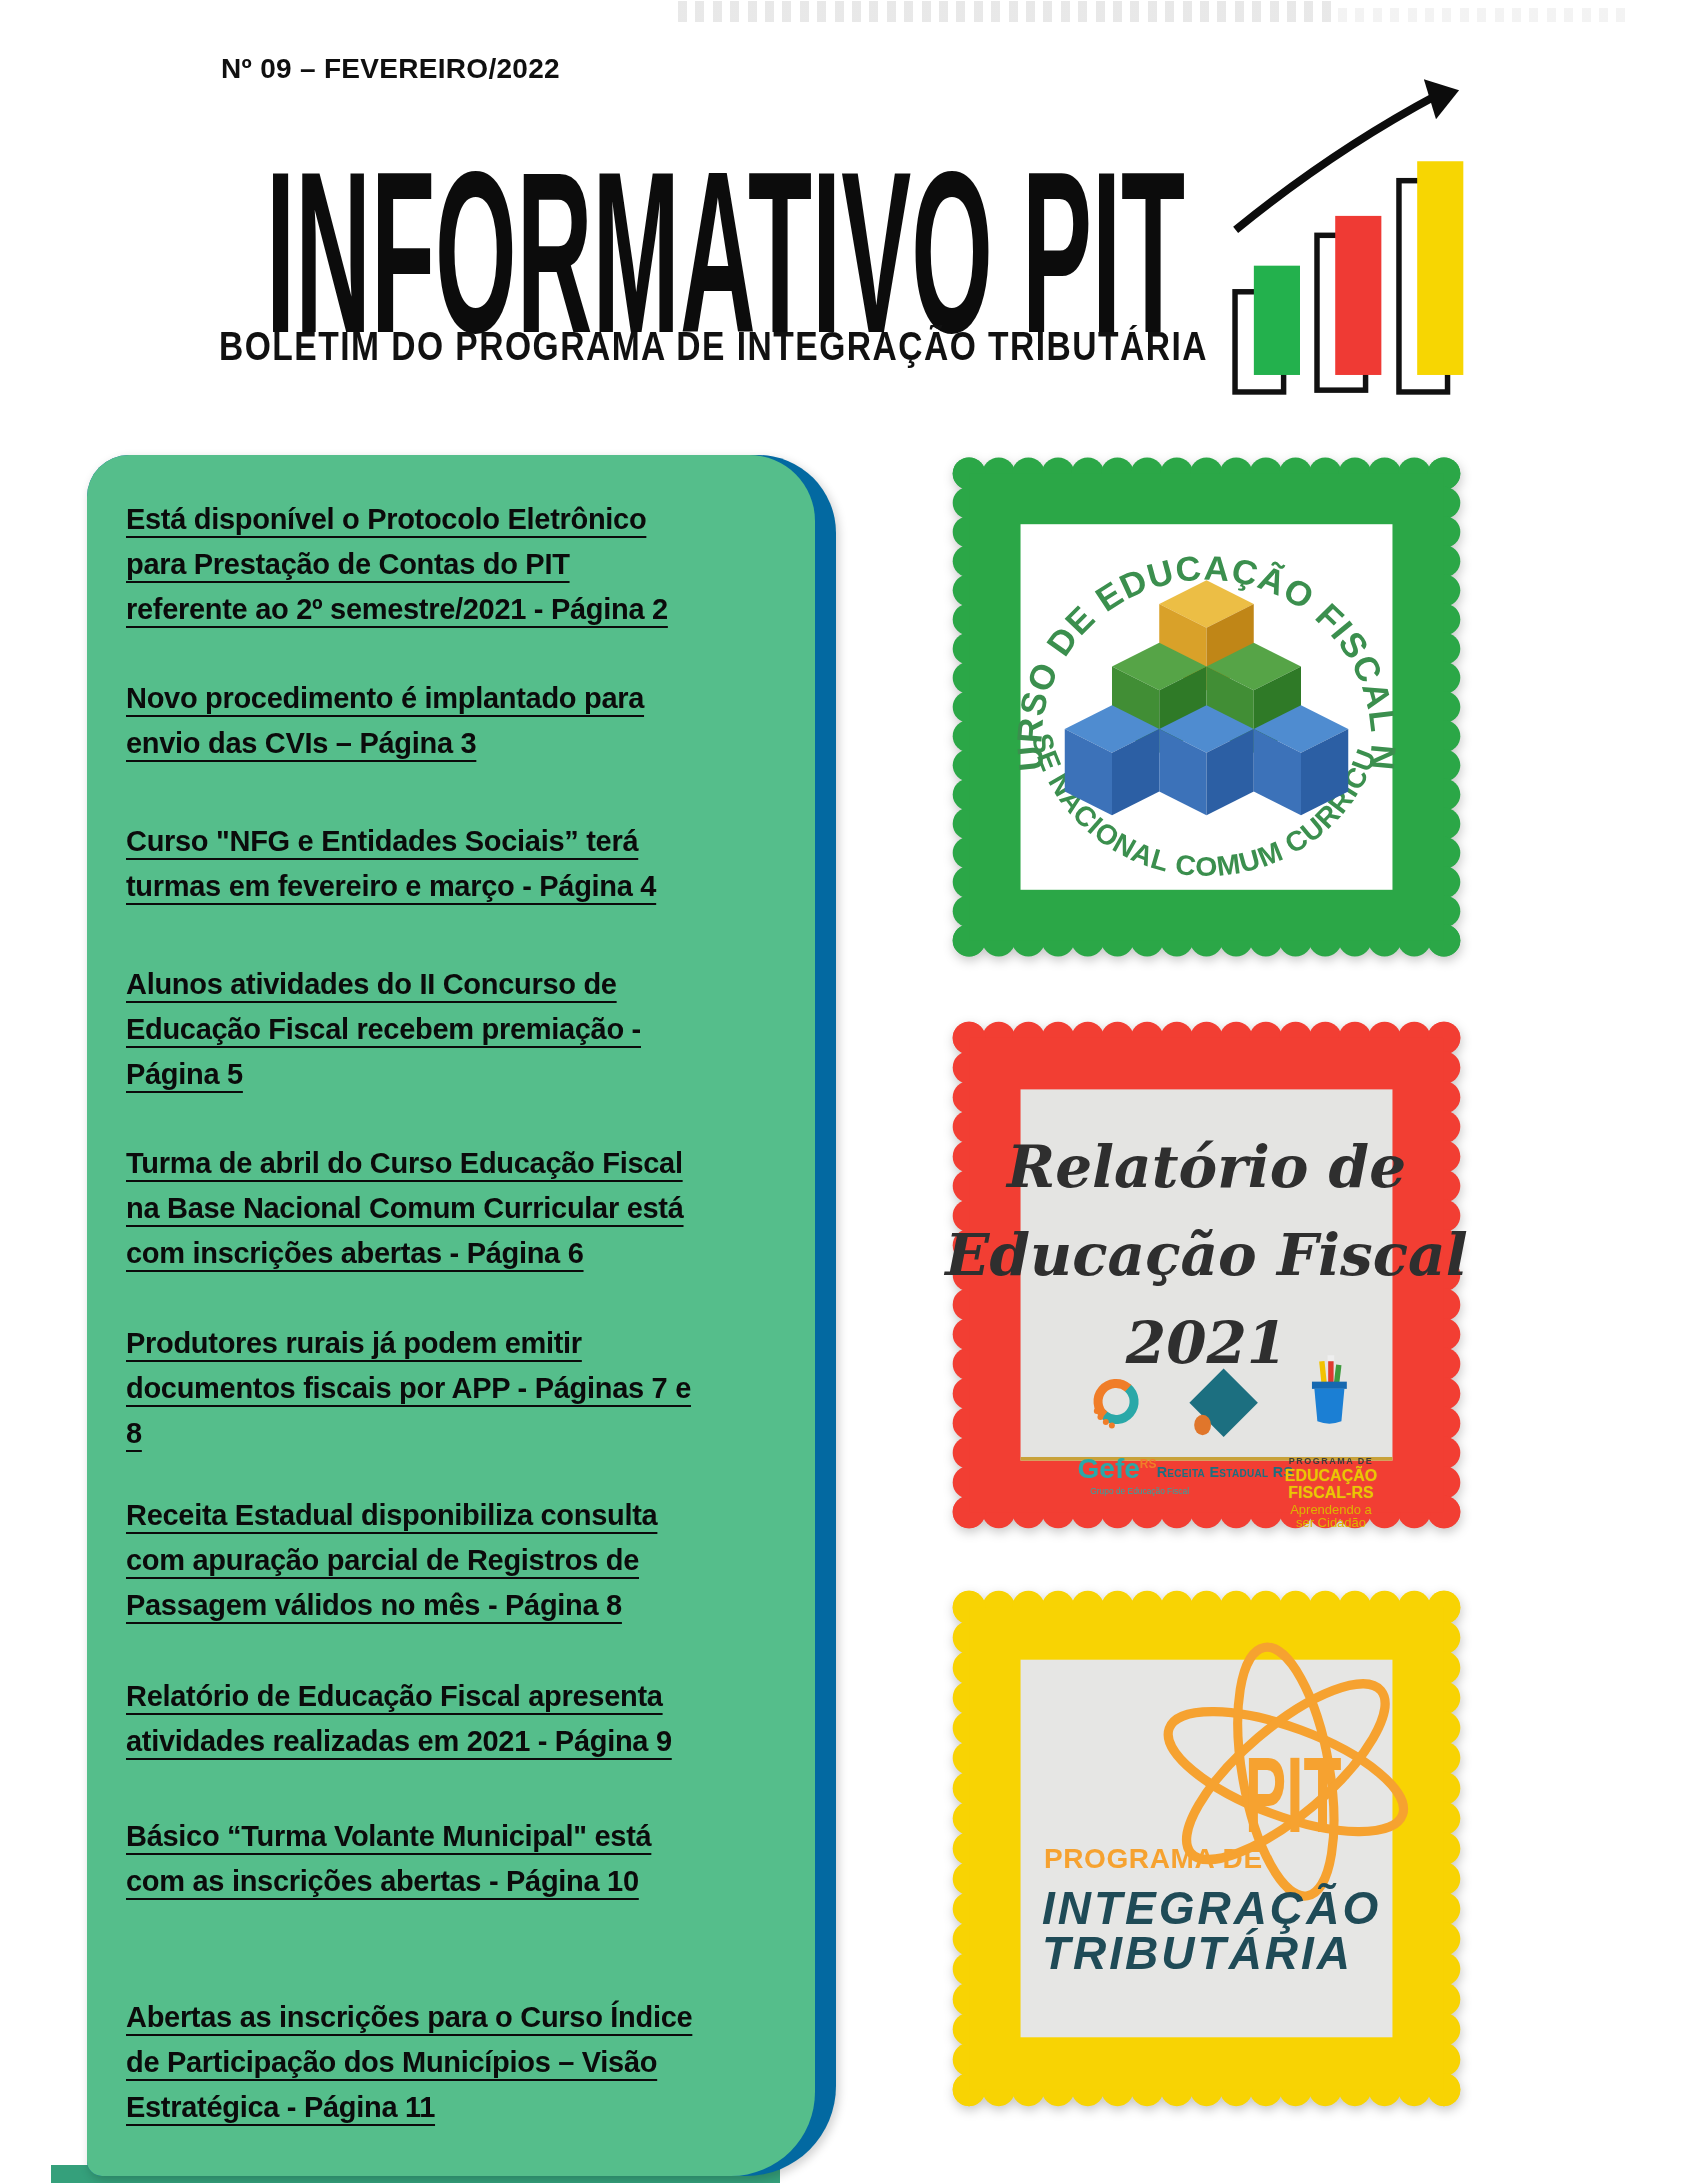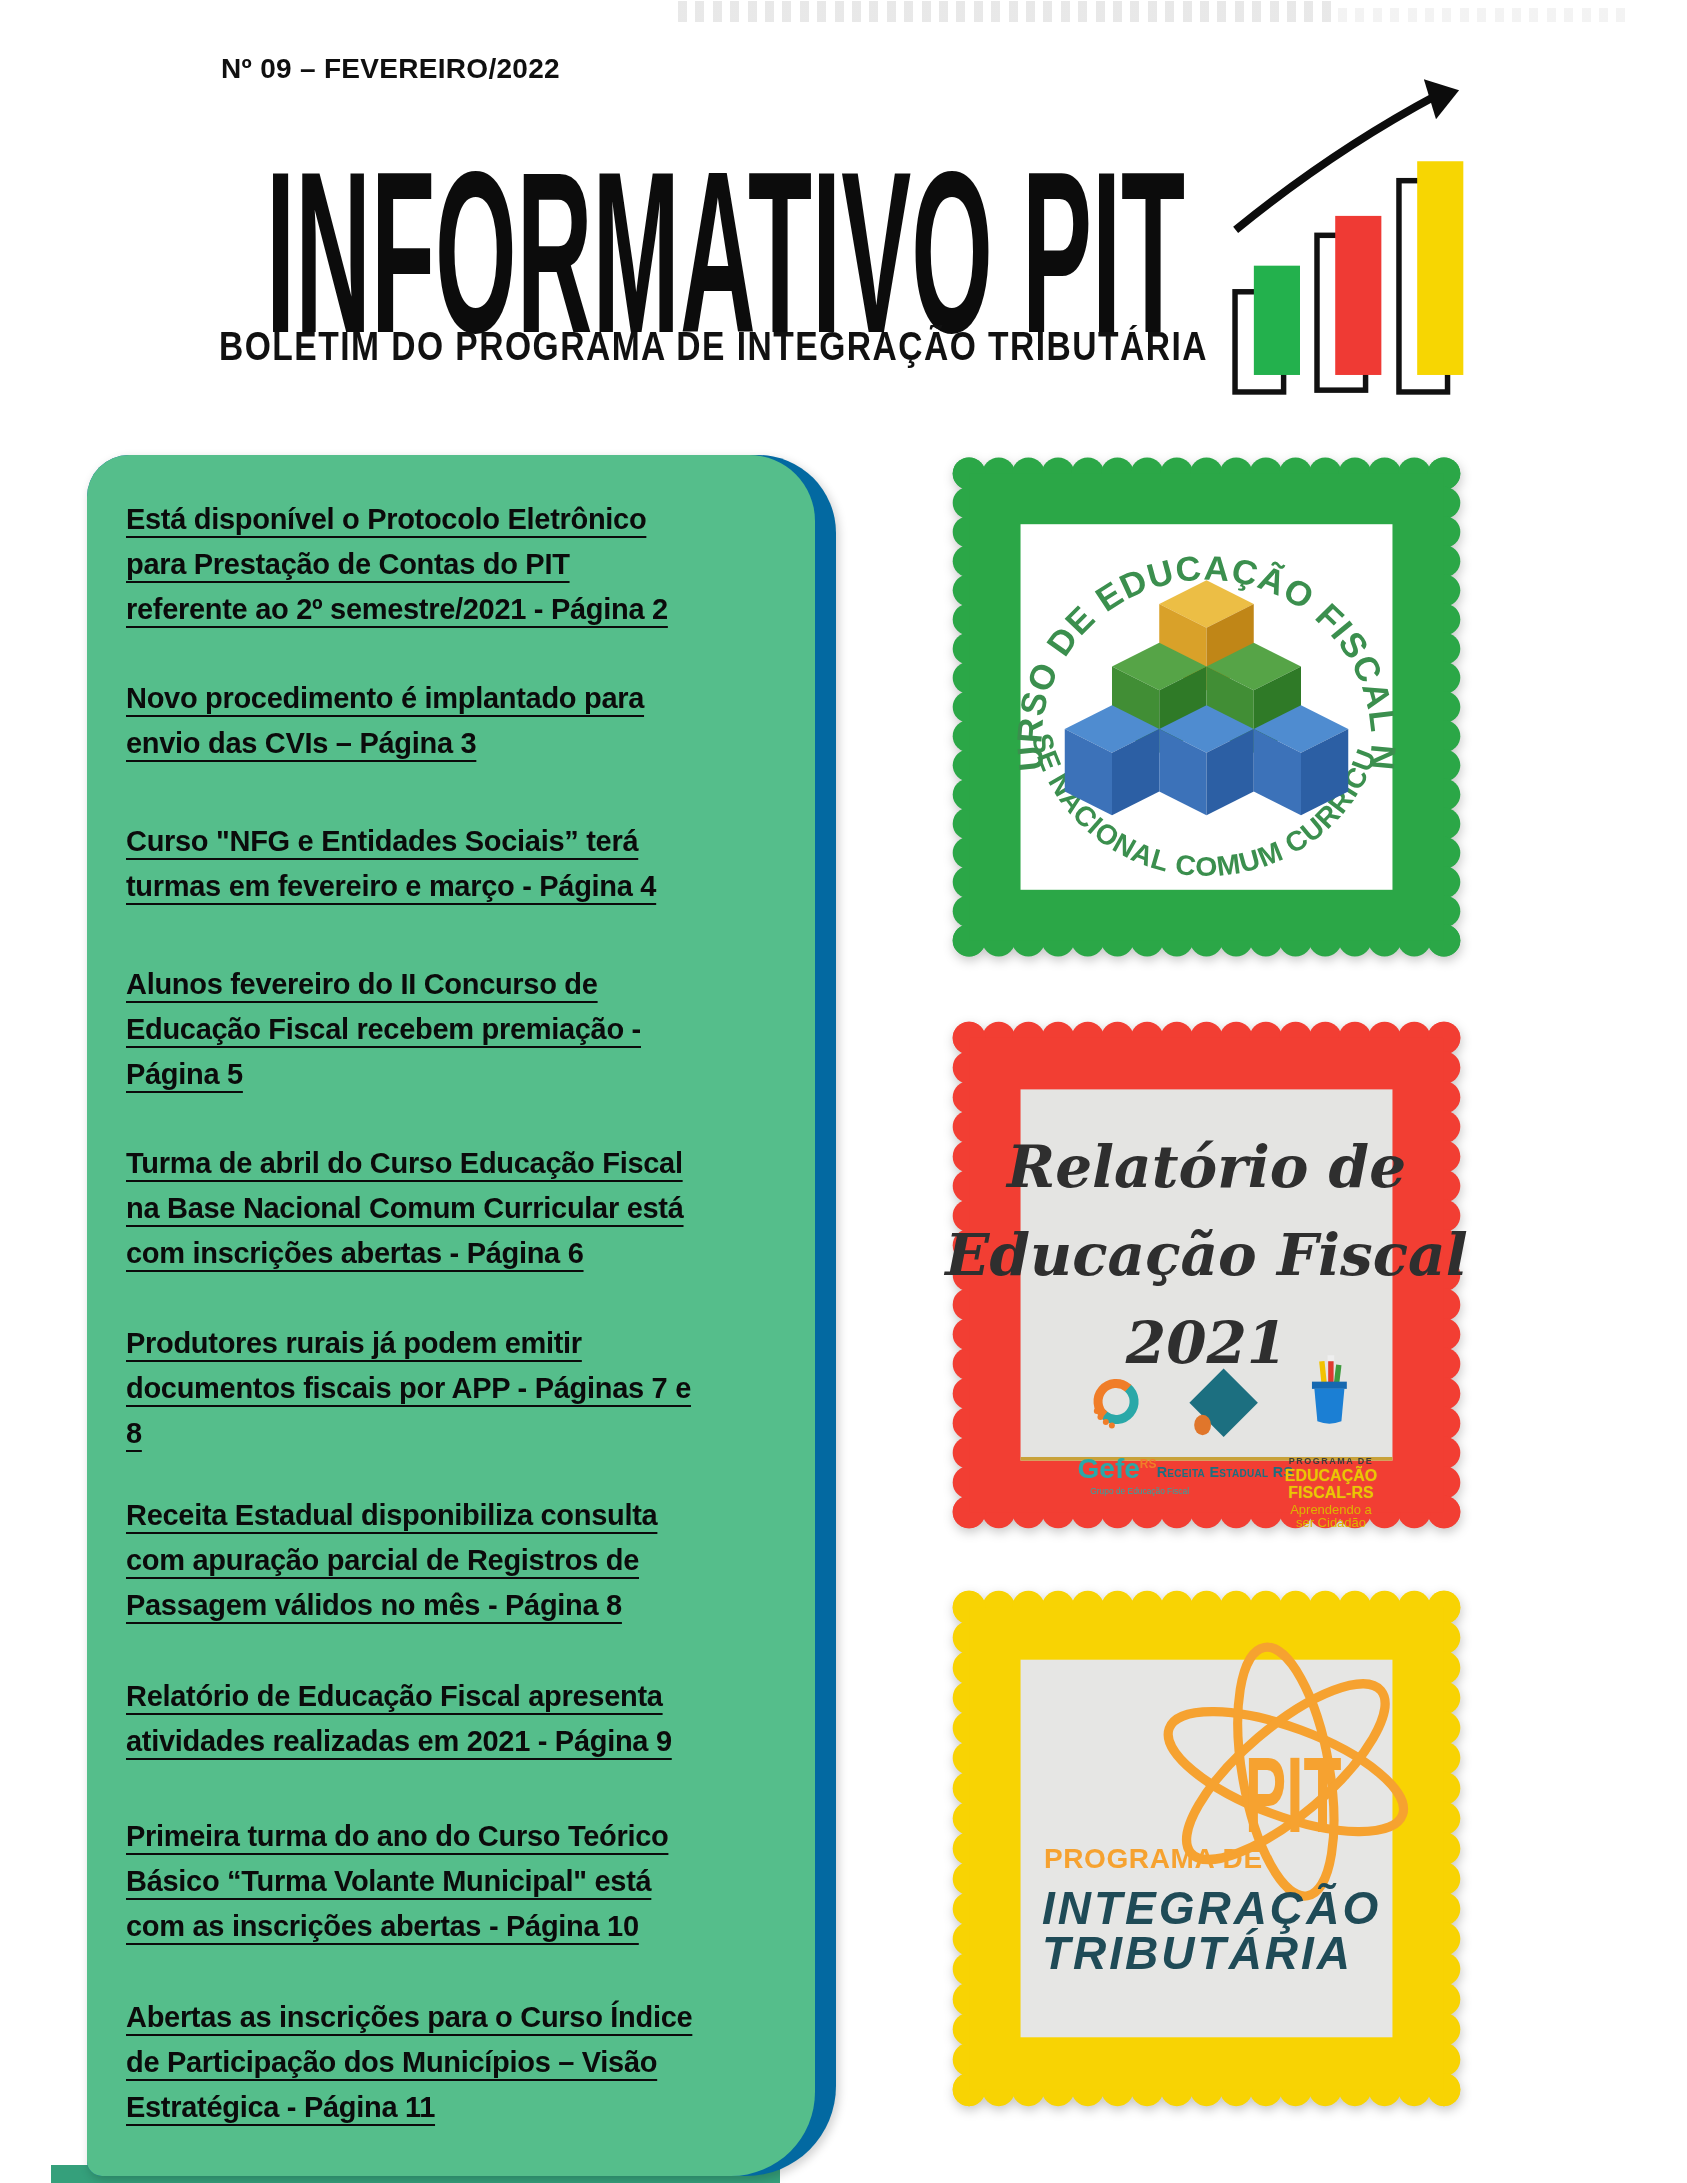--- a/index.html
+++ b/index.html
@@ -91,21 +91,21 @@
       </a>
       <a class="toc-item" style="top:221px">
         <span class="tl">Novo procedimento é implantado para</span>
         <span class="tl">envio das CVIs – Página 3</span>
       </a>
       <a class="toc-item" style="top:364px">
         <span class="tl">Curso "NFG e Entidades Sociais” terá</span>
         <span class="tl">turmas em fevereiro e março - Página 4</span>
       </a>
       <a class="toc-item" style="top:507px">
-        <span class="tl">Alunos fevereiro do II Concurso de</span>
+        <span class="tl">Alunos atividades do II Concurso de</span>
         <span class="tl">Educação Fiscal recebem premiação -</span>
         <span class="tl">Página 5</span>
       </a>
       <a class="toc-item" style="top:686px">
         <span class="tl">Turma de abril do Curso Educação Fiscal</span>
         <span class="tl">na Base Nacional Comum Curricular está</span>
         <span class="tl">com inscrições abertas - Página 6</span>
       </a>
       <a class="toc-item" style="top:866px">
         <span class="tl">Produtores rurais já podem emitir</span>
@@ -115,21 +115,20 @@
       <a class="toc-item" style="top:1038px">
         <span class="tl">Receita Estadual disponibiliza consulta</span>
         <span class="tl">com apuração parcial de Registros de</span>
         <span class="tl">Passagem válidos no mês - Página 8</span>
       </a>
       <a class="toc-item" style="top:1219px">
         <span class="tl">Relatório de Educação Fiscal apresenta</span>
         <span class="tl">atividades realizadas em 2021 - Página 9</span>
       </a>
       <a class="toc-item" style="top:1359px">
-        <span class="tl">Primeira turma do ano do Curso Teórico</span>
         <span class="tl">Básico “Turma Volante Municipal" está</span>
         <span class="tl">com as inscrições abertas - Página 10</span>
       </a>
       <a class="toc-item" style="top:1540px">
         <span class="tl">Abertas as inscrições para o Curso Índice</span>
         <span class="tl">de Participação dos Municípios – Visão</span>
         <span class="tl">Estratégica - Página 11</span>
       </a>
     </nav>
   </div>

